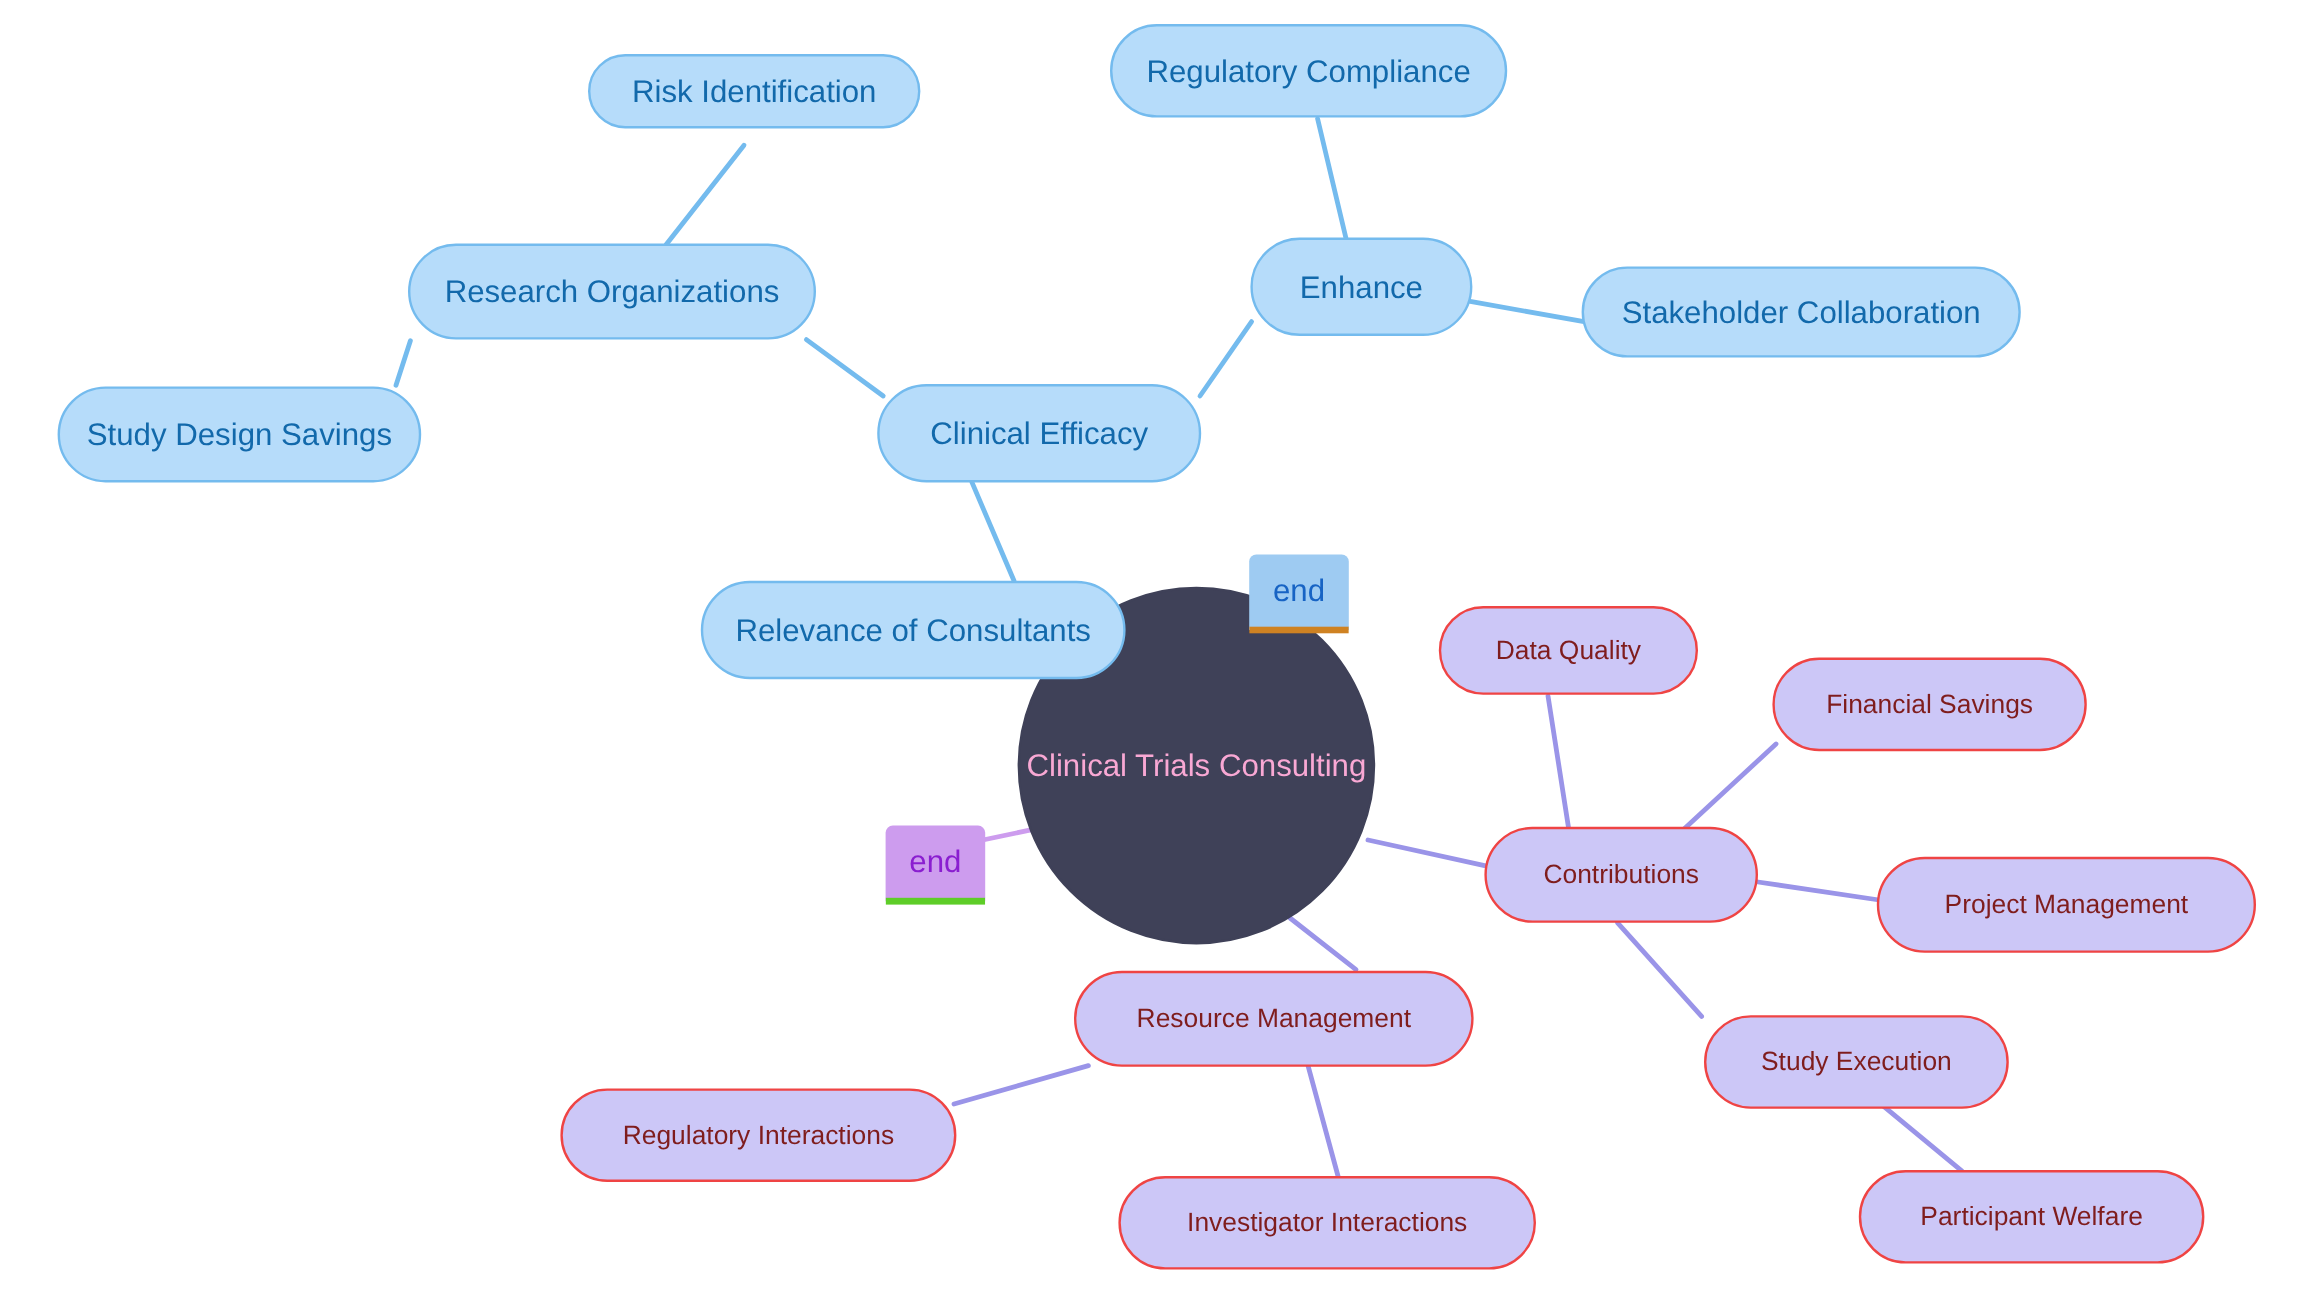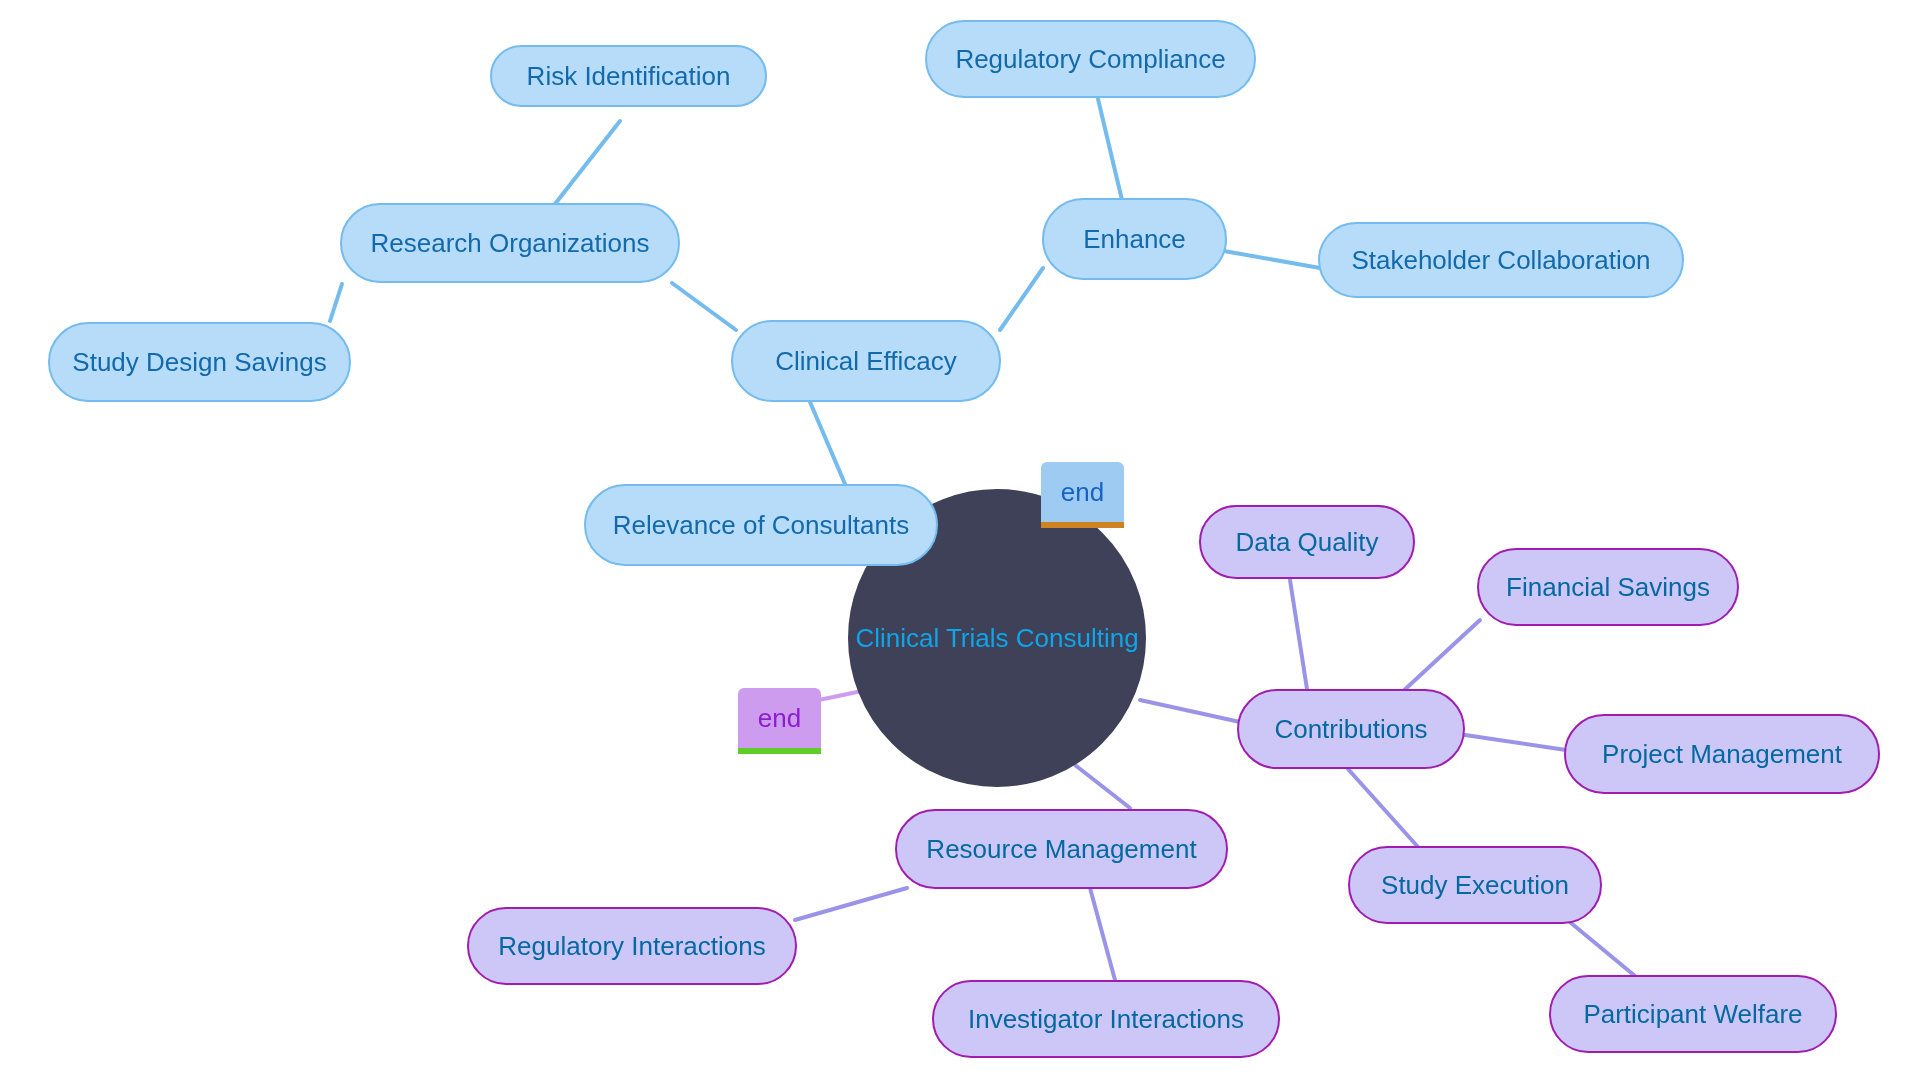--- a/index.html
+++ b/index.html
@@ -39,30 +39,30 @@
   }
   .node.blue {
     background: #b6dcfa;
     border: 2px solid #74bbee;
     border-radius: 999px;
     color: #1269ab;
     font-size: 26px;
   }
   .node.purple {
     background: #ccc7f7;
-    border: 2px solid #a21caf;
+    border: 2px solid #ef4444;
     border-radius: 999px;
-    color: #0369a1;
-    font-size: 26px;
+    color: #7f1d1d;
+    font-size: 22px;
   }
   .node.root {
     background: #3f4158;
     border: 2px solid #3f4158;
     border-radius: 50%;
-    color: #0ea5e9;
+    color: #f9a8d4;
     font-size: 26px;
   }
   .badge {
     position: absolute;
     box-sizing: border-box;
     display: flex;
     align-items: center;
     justify-content: center;
     font-size: 26px;
     border-radius: 6px;
@@ -111,20 +111,20 @@
       <div class="node blue" style="left: 1042px; top: 198px; width: 185px; height: 82px;">Enhance</div>
       <div class="node blue" style="left: 1318px; top: 222px; width: 366px; height: 76px;">Stakeholder Collaboration</div>
       <div class="node blue" style="left: 48px; top: 322px; width: 303px; height: 80px;">Study Design Savings</div>
       <div class="node blue" style="left: 731px; top: 320px; width: 270px; height: 82px;">Clinical Efficacy</div>
       <div class="node blue" style="left: 584px; top: 484px; width: 354px; height: 82px;">Relevance of Consultants</div>
       <div class="node purple" style="left: 1199px; top: 505px; width: 216px; height: 74px;">Data Quality</div>
       <div class="node purple" style="left: 1477px; top: 548px; width: 262px; height: 78px;">Financial Savings</div>
       <div class="node purple" style="left: 1237px; top: 689px; width: 228px; height: 80px;">Contributions</div>
       <div class="node purple" style="left: 1564px; top: 714px; width: 316px; height: 80px;">Project Management</div>
       <div class="node purple" style="left: 895px; top: 809px; width: 333px; height: 80px;">Resource Management</div>
-      <div class="node purple" style="left: 1348px; top: 846px; width: 254px; height: 78px;">Study Execution</div>
+      <div class="node purple" style="left: 1420px; top: 846px; width: 254px; height: 78px;">Study Execution</div>
       <div class="node purple" style="left: 467px; top: 907px; width: 330px; height: 78px;">Regulatory Interactions</div>
       <div class="node purple" style="left: 932px; top: 980px; width: 348px; height: 78px;">Investigator Interactions</div>
       <div class="node purple" style="left: 1549px; top: 975px; width: 288px; height: 78px;">Participant Welfare</div>
       <div class="badge badge-blue" style="left: 1041px; top: 462px; width: 83px; height: 66px;">end</div>
       <div class="badge badge-purple" style="left: 738px; top: 688px; width: 83px; height: 66px;">end</div>
     </div>
 </div>
 
 </body></html>

